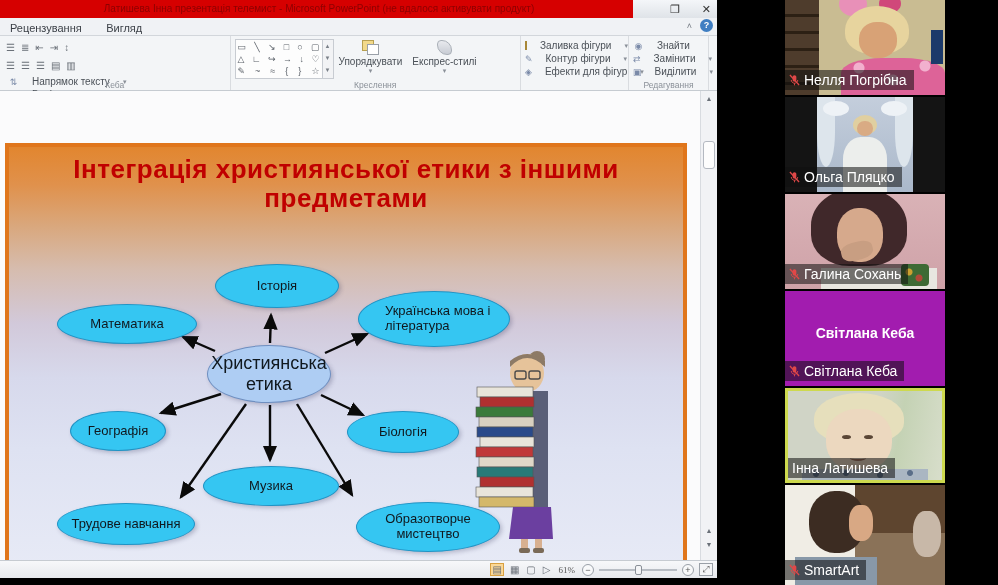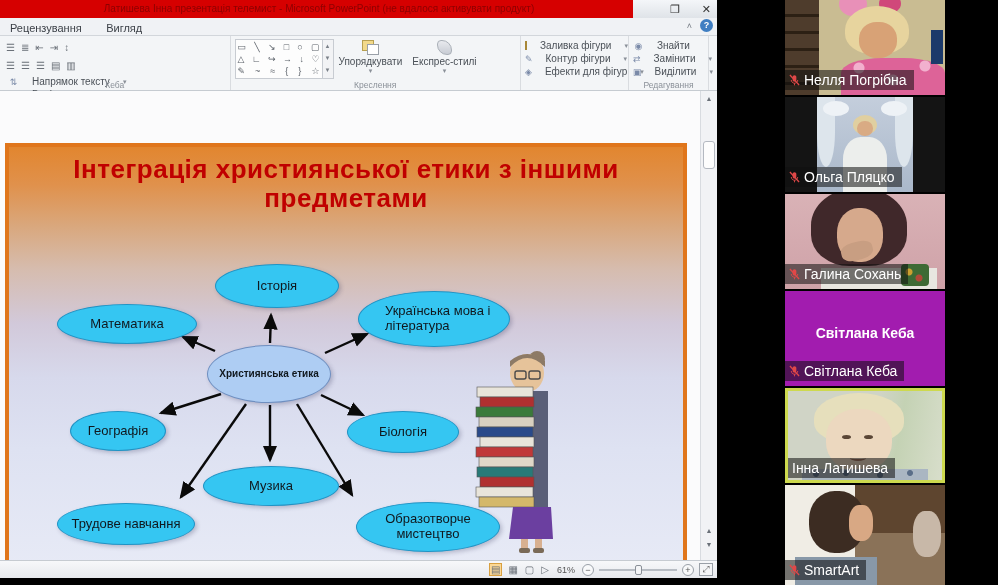--- a/index.html
+++ b/index.html
@@ -55,21 +55,21 @@
   .slidearea { position:absolute; left:0; top:91px; width:717px; height:469px; background:#fbfbfc; }
   .slide { position:absolute; left:5px; top:6px; width:682px; height:428px;
     border:4px solid #e0761c;
     background:linear-gradient(180deg,#e2862f 0%,#e0914c 9%,#d9a87e 19%,#d6bcae 29%,#d2c9da 42%,#d7d9ec 55%,#dee2f2 72%,#e7eaf6 100%);margin-top:46px; }
   .slidetitle { margin:8px auto 0 auto; width:560px; text-align:center; font-size:26px; font-weight:bold;
     color:#c00000; line-height:1.12; letter-spacing:0.5px; }
 
   .node { position:absolute; display:flex; align-items:center; justify-content:center; text-align:center;
     background:#35c6f2; border:1px solid #2193c4; border-radius:50%; font-size:13px; color:#10181e;
     box-shadow:2px 2px 4px rgba(40,40,80,0.25); line-height:1.15; }
-  .node-center { background:#aecdf3; border-color:#6f8fc0; font-weight:bold; font-size:10px; }
+  .node-center { background:#aecdf3; border-color:#6f8fc0; font-weight:normal; font-size:18px; }
   .n-history  { left:206px; top:117px; width:124px; height:44px; }
   .n-math     { left:48px;  top:157px; width:140px; height:40px; }
   .n-ukr      { left:349px; top:144px; width:152px; height:56px; text-align:left; padding:0 14px 0 26px; justify-content:flex-start; }
   .n-center   { left:198px; top:198px; width:124px; height:58px; padding:0 10px; }
   .n-geo      { left:61px;  top:264px; width:96px;  height:40px; }
   .n-bio      { left:338px; top:264px; width:112px; height:42px;text-align:right; }
   .n-music    { left:194px; top:319px; width:136px; height:40px; }
   .n-labor    { left:48px;  top:356px; width:138px; height:42px; }
   .n-art      { left:347px; top:355px; width:144px; height:50px; padding:0 16px; }
 
@@ -83,21 +83,21 @@
     border:1px solid #b4b9c1; border-radius:3px; }
   .vs-prev { position:absolute; top:436px; left:0; width:16px; text-align:center; font-size:7px; color:#6a7078; }
   .vs-next { position:absolute; top:450px; left:0; width:16px; text-align:center; font-size:7px; color:#6a7078; }
 
   .statusbar { position:absolute; left:0; top:560px; width:717px; height:18px;
     background:linear-gradient(#f7f8fa,#e7e9ed); border-top:1px solid #c6cbd1;
     display:flex; align-items:center; justify-content:flex-end; gap:5px; padding-right:4px;
     font-size:10px; color:#555; }
   .viewbtn { font-size:10px; color:#6a7078; padding:0 1px; }
   .viewbtn.active { background:#fbd896; border:1px solid #d8a040; }
-  .zoomtxt { font-size:9px; color:#555; margin:16px 2px; }
+  .zoomtxt { font-size:9px; color:#555; margin:16px 2px;font-family:Liberation Serif, serif; }
   .zbtn { width:12px; height:12px; border:1px solid #9aa0a8; border-radius:50%; background:#f8f9fa;
     font-size:9px; line-height:10px; text-align:center; color:#555; }
   .ztrack { position:relative; width:78px; height:2px; background:#b8bdc4; }
   .zthumb { position:absolute; left:36px; top:-4px; width:7px; height:10px; background:#f4f5f7;
     border:1px solid #8a9098; border-radius:2px; }
   .fitbtn { width:14px; height:13px; border:1px solid #9aa0a8; background:#f4f5f7; font-size:9px;
     line-height:11px; text-align:center; color:#555; }
 
   
   .strip { position:absolute; left:785px; top:0; width:160px; height:585px; }

